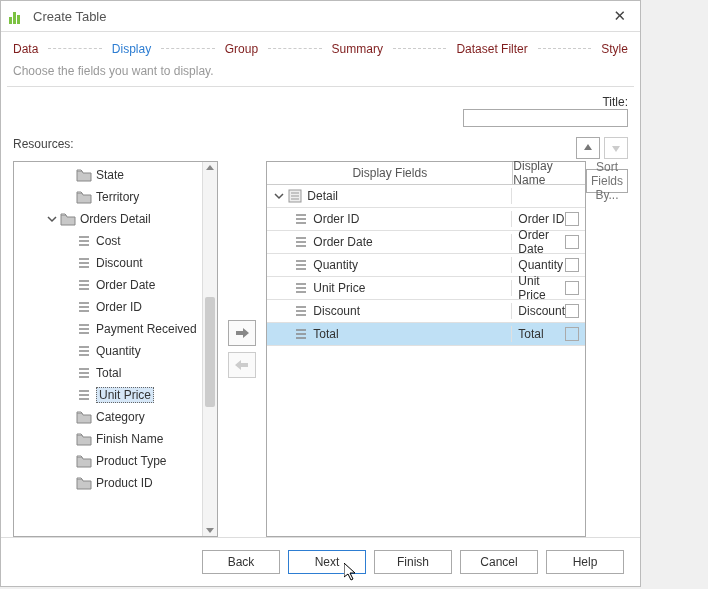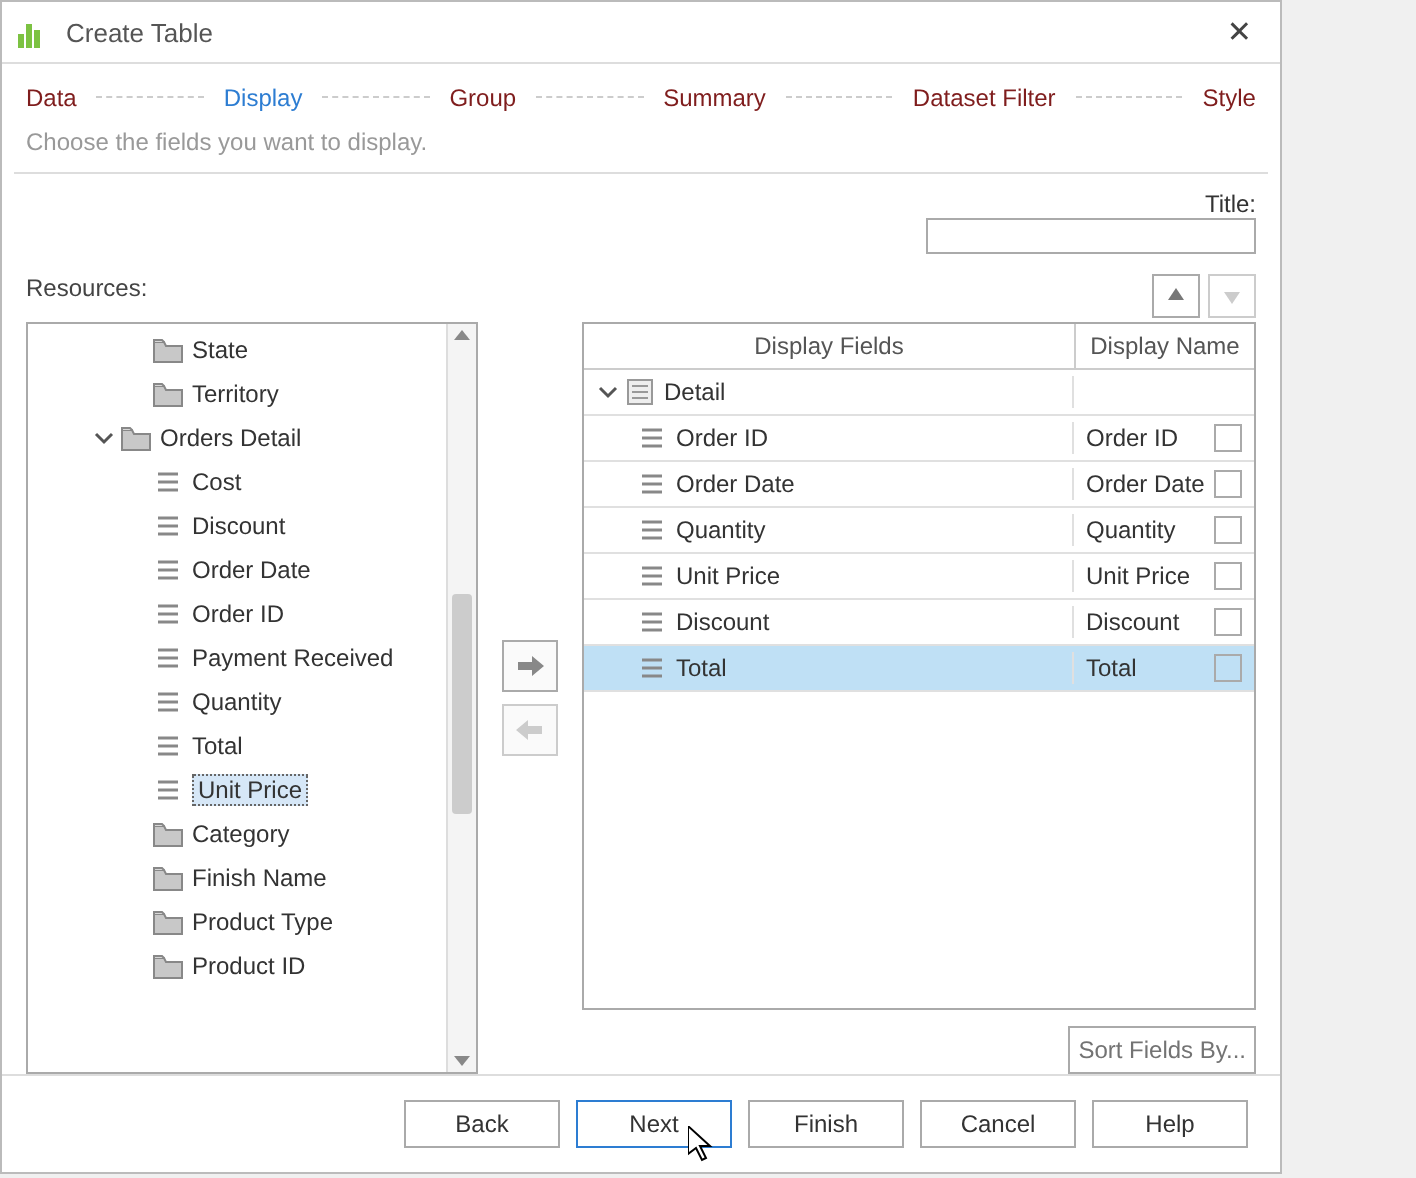--- a/index.html
+++ b/index.html
@@ -216,21 +216,21 @@
     justify-content: center;
     cursor: pointer;
     color: #888;
   }
   .xfer-btn.disabled { color: #ccc; border-color: #ccc; }
   .xfer-btn svg { width: 16px; height: 14px; }
 
   .right-col {
     flex: 1;
     display: flex;
-    flex-direction: column;
+    flex-direction: row;
     min-height: 0;
   }
   .grid-pane {
     flex: 1;
     border: 1px solid #aaa;
     background: #fff;
     display: flex;
     flex-direction: column;
     min-height: 0;
   }

